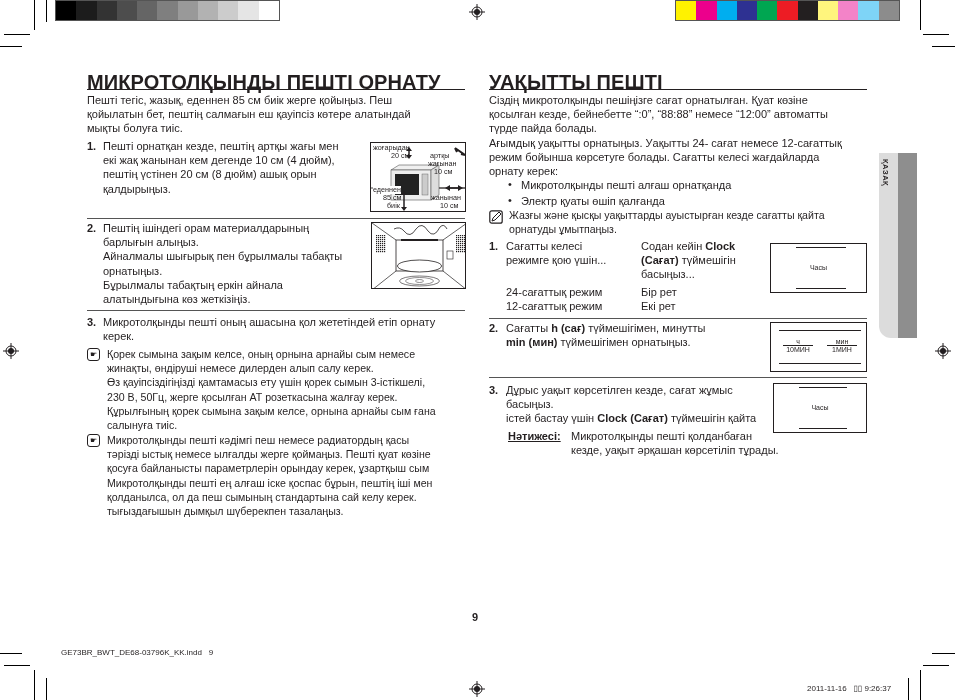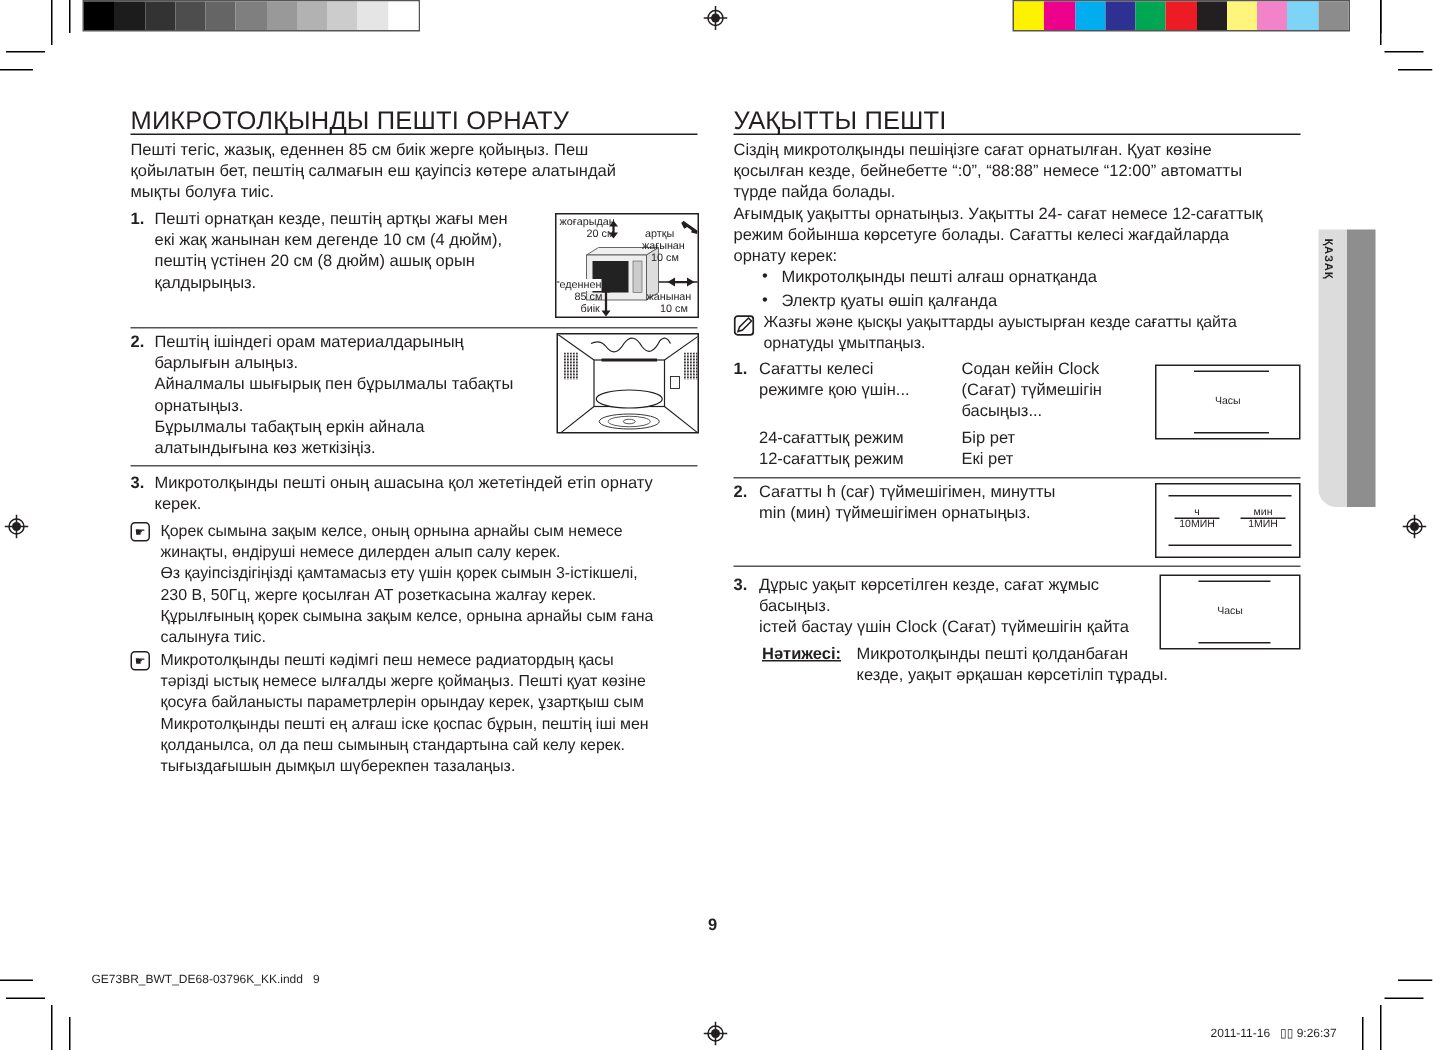--- a/index.html
+++ b/index.html
@@ -3,34 +3,34 @@
 <meta charset="utf-8">
 <style>
   * { margin:0; padding:0; box-sizing:border-box; }
   html, body { width:955px; height:700px; background:#fff; overflow:hidden; }
   body { position:relative; font-family:"Liberation Sans", sans-serif; color:#231f20; }
   .abs { position:absolute; }
   .crop { position:absolute; background:#000; }
   .swatch-row { position:absolute; top:0; height:21px; display:flex; border:1px solid #555; }
   .swatch { width:20.5px; height:100%; }
   .reg { position:absolute; width:16px; height:16px; }
-  .h2 { position:absolute; font-weight:normal; font-size:17px; letter-spacing:0.1px;text-align:right; }
+  .h2 { position:absolute; font-weight:bold; font-size:20px; letter-spacing:0.1px;text-align:right; }
   .rule { position:absolute; height:1px; background:#231f20; }
   .rule.thin { background:#555; }
   .p { position:absolute; font-size:11px; line-height:14.2px; }
   .num { position:absolute; font-size:11px; font-weight:bold; }
   .note-icon { position:absolute; width:13px; height:13px; border:1.2px solid #231f20; border-radius:3px; display:flex; align-items:center; justify-content:center; font-size:8px; line-height:1; }
   .bullet { position:absolute; font-size:11px; }
   .lcd { position:absolute; border:1px solid #231f20; background:#fff; }
   .lcd .bar { position:absolute; height:1px; background:#231f20; }
   .lcd .lbl { position:absolute; font-size:7px; text-align:center; width:100%; }
   .tab { position:absolute; left:879px; top:153px; width:38px; height:185px; }
   .fig { position:absolute; border:1.2px solid #231f20; background:#fff; overflow:hidden; }
   .fig .t { position:absolute; font-size:7.2px; line-height:8px; color:#231f20; white-space:nowrap; }
-  b { font-weight:normal; }
+  b { font-weight:bold; }
   u { text-decoration:underline; }
 </style>
 </head>
 <body>
 
 <div class="crop" style="left:34px;top:0;width:1px;height:30px;"></div>
 <div class="crop" style="left:46px;top:0;width:1px;height:22px;"></div>
 <div class="crop" style="left:4px;top:34px;width:26px;height:1px;"></div>
 <div class="crop" style="left:0;top:46px;width:22px;height:1px;"></div>
 <div class="crop" style="left:920px;top:0;width:1px;height:22px;"></div>

